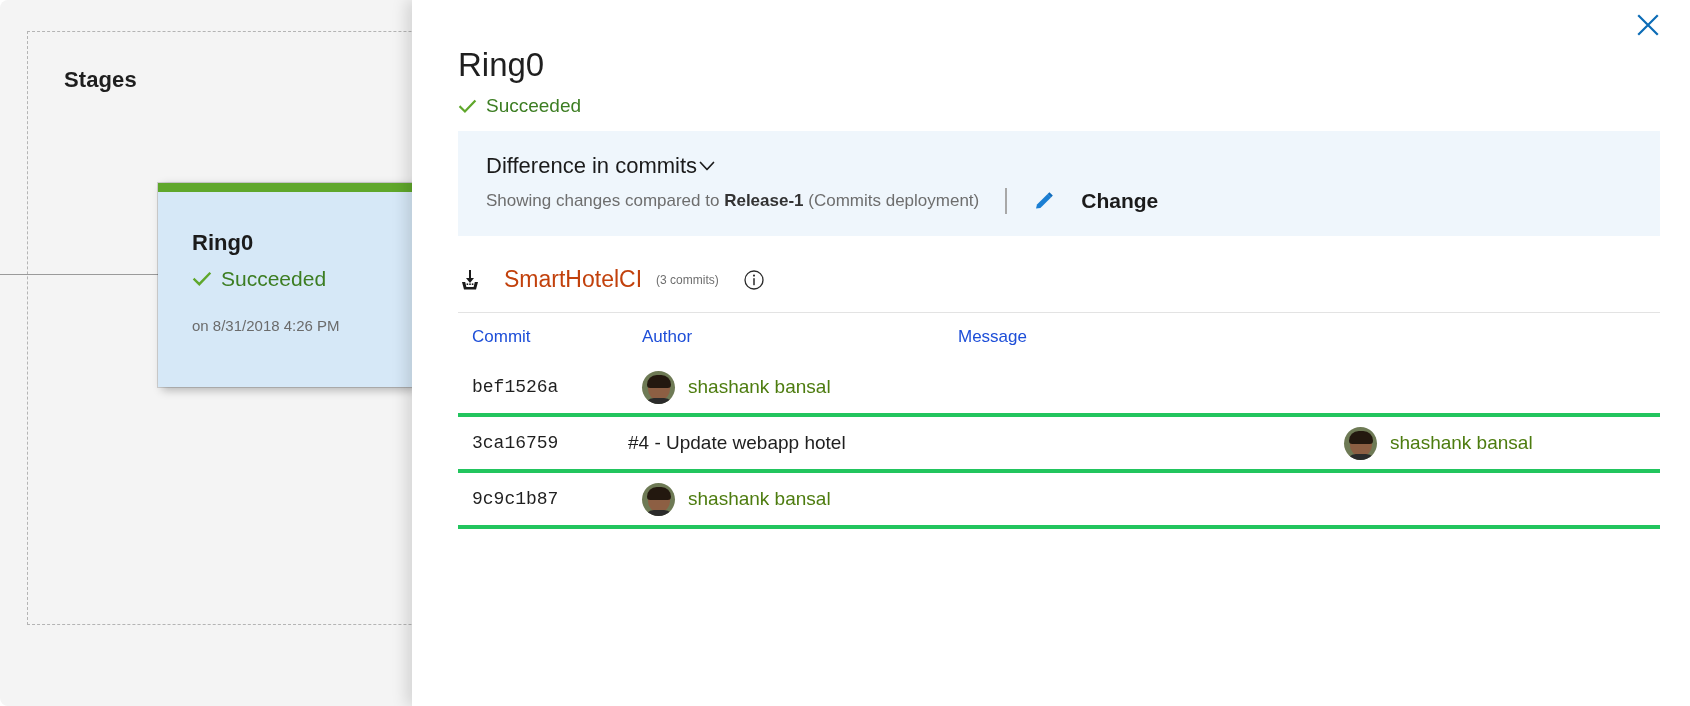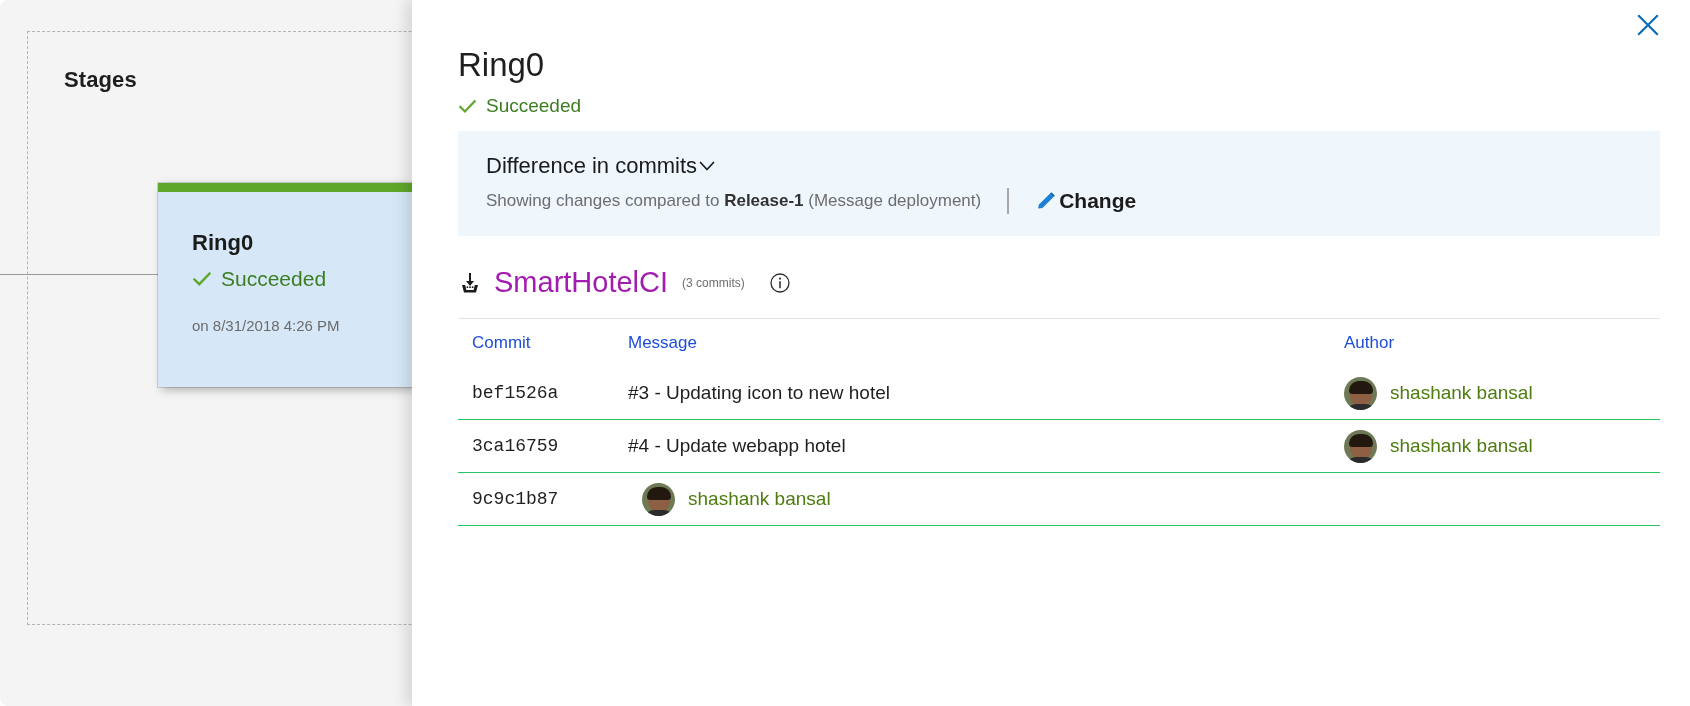--- a/index.html
+++ b/index.html
@@ -220,53 +220,53 @@
   .diff-sub b { color: #333333; font-weight: bold; }
   .diff-sep {
     width: 2px;
     height: 26px;
     background: #a8a8a8;
     margin: 0 26px 0 26px;
   }
   .change-link {
     display: flex;
     align-items: center;
-    gap: 2px;
+    gap: 26px;
     cursor: pointer;
     text-decoration: none;
   }
   .change-link .label {
     font-size: 21px;
     font-weight: bold;
     color: #1b1b1b;
   }
   .pencil-icon { width: 22px; height: 22px; display: inline-block; }
 
   
   .repo-row {
     margin: 30px 0 0 46px;
     display: flex;
     align-items: center;
     gap: 12px;
   }
   .repo-icon { width: 24px; height: 24px; display: inline-block; }
-  .repo-name { font-size: 29px; color: #a21caf; }
+  .repo-name { font-size: 23px; color: #c2410c; margin-left: 10px; }
   .repo-count { font-size: 12px; color: #6e6e6e; margin-left: 2px; }
   .info-icon { width: 22px; height: 22px; display: inline-block; margin-left: 12px; cursor: pointer; }
 
   
   .commits-table {
     margin: 19px 30px 0 46px;
     border-top: 1px solid #e3e3e3;
   }
   .ctr {
     display: flex;
     align-items: center;
     height: 52px;
-    border-bottom: 1px solid #22c55e;
+    border-bottom: 4px solid #22c55e;
   }
   .ctr.header {
     border-bottom: none;
     height: 48px;
   }
   .ctr.header .cell { color: #1d4ed8; font-size: 17px; font-weight: normal; }
   .cell { font-size: 19px; color: #1f1f1f; box-sizing: border-box; }
   .c-commit { width: 170px; font-family: "Liberation Mono", monospace; font-size: 18px; padding-left: 14px; }
   .ctr.header .c-commit { font-family: "Liberation Sans", sans-serif; }
   .c-message { flex: 1; padding-left: 0px; }
@@ -362,21 +362,21 @@
     <div class="diff-banner">
       <div class="diff-title-row">
         <span class="diff-title">Difference in commits</span>
         <span class="diff-chevron">
           <svg width="20" height="20" viewBox="0 0 20 20" aria-hidden="true">
             <path d="M3.5 6.5 L10 13.5 L16.5 6.5" fill="none" stroke="#1b1b1b" stroke-width="1.7" stroke-linecap="round" stroke-linejoin="round"></path>
           </svg>
         </span>
       </div>
       <div class="diff-sub-row">
-        <span class="diff-sub"><span>Showing changes compared to </span><b>Release-1</b><span> (Message deployment)</span></span>
+        <span class="diff-sub"><span>Showing changes compared to </span><b>Release-1</b><span> (Commits deployment)</span></span>
         <span class="diff-sep"></span>
         <a class="change-link" href="#">
           <span class="pencil-icon">
             <svg width="22" height="22" viewBox="0 0 22 22" aria-hidden="true">
               <path d="M3 18.4 L4.0 14.6 L14.6 4.0 L18.0 7.4 L7.4 18.0 Z" fill="#1b7fd3"></path>
               <path d="M14.6 4.0 L16.4 2.2 L19.8 5.6 L18.0 7.4 Z" fill="#0f6cbd"></path>
             </svg>
           </span>
           <span class="label">Change</span>
         </a>
@@ -400,27 +400,26 @@
           <circle cx="11" cy="11" r="9" fill="none" stroke="#2b2b2b" stroke-width="1.3"></circle>
           <circle cx="11" cy="6.6" r="1.05" fill="#2b2b2b"></circle>
           <rect x="10.25" y="9.2" width="1.5" height="7" fill="#2b2b2b"></rect>
         </svg>
       </span>
     </div>
 
     <div class="commits-table">
       <div class="ctr header">
         <div class="cell c-commit">Commit</div>
+        <div class="cell c-author">Author</div>
         <div class="cell c-message">Message</div>
-        <div class="cell c-author">Author</div>
       </div>
 
       <div class="ctr">
         <div class="cell c-commit">bef1526a</div>
-        <div class="cell c-message">#3 - Updating icon to new hotel</div>
         <div class="cell c-author">
           <span class="avatar">
               <span class="face"></span>
               <span class="hair"></span>
               <span class="shoulder"></span>
             </span>
           <span class="author-name">shashank bansal</span>
         </div>
       </div>
 

